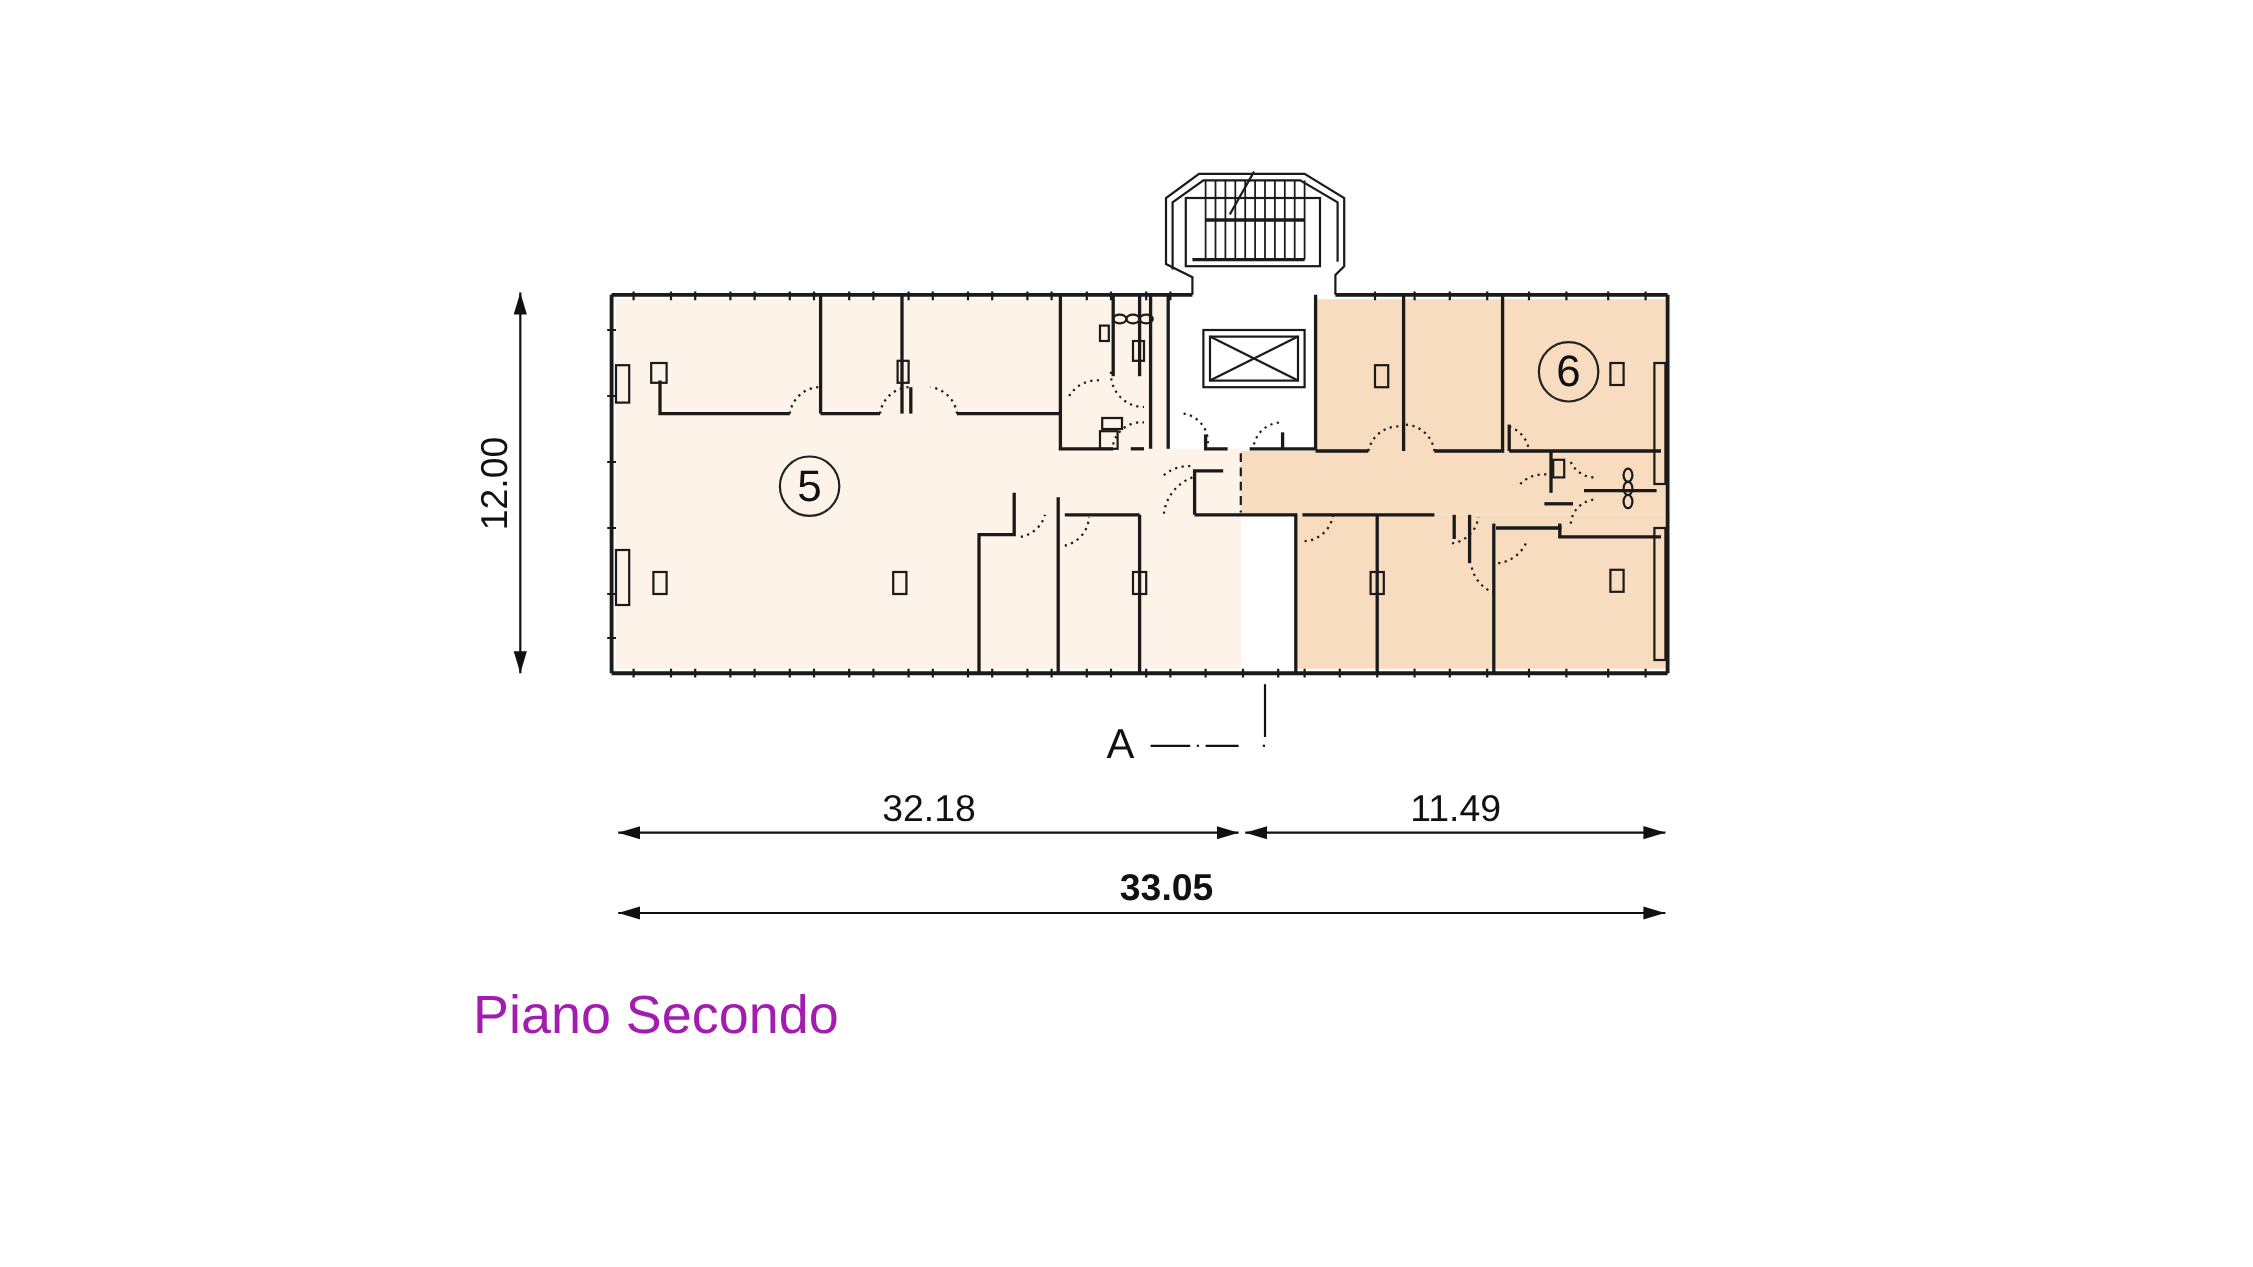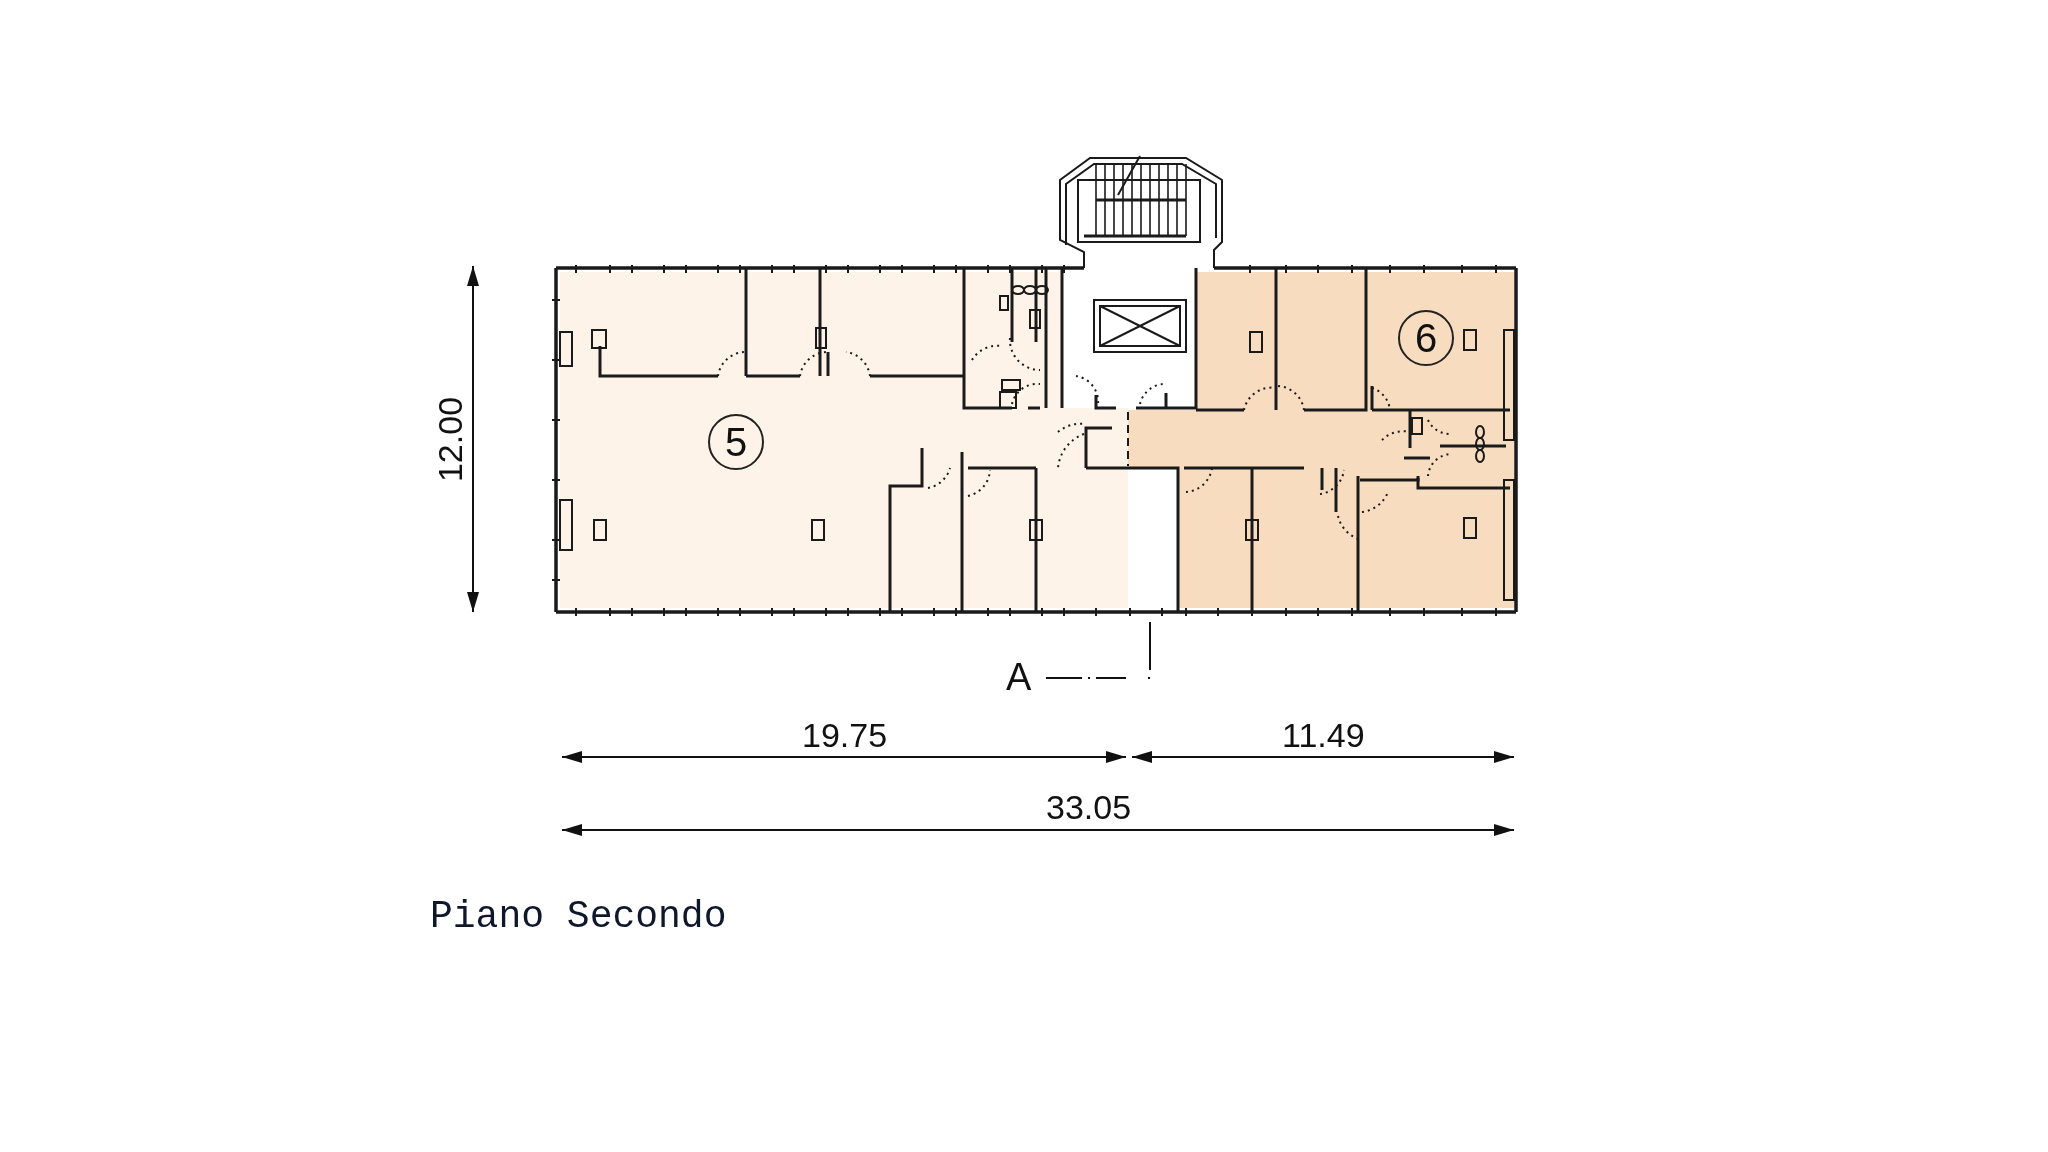--- a/index.html
+++ b/index.html
@@ -1,22 +1,22 @@
 <!DOCTYPE html>
 <html><head>
   <meta charset="utf-8">
   <style>
     html, body { margin: 0; padding: 0; background: #ffffff; }
     body { width: 2048px; height: 1152px; position: relative; overflow: hidden;
            font-family: "Liberation Sans", sans-serif; }
     #plan { position: absolute; left: 0; top: 0; width: 2048px; height: 1152px; }
     .dim-text { position: absolute; font-family: "Liberation Sans", sans-serif;
                 font-size: 34px; color: #111; white-space: nowrap; }
-    .caption { position: absolute; left: 430px; top: 895px; font-size: 38px; color: #0f172a;
-               font-family: Liberation Mono, monospace; }
+    .caption { position: absolute; left: 430px; top: 895px; font-size: 49px; color: #a21caf;
+               font-family: Liberation Sans, sans-serif; }
     .unit-label { position: absolute; width: 56px; height: 56px; border: 2px solid #222;
                   border-radius: 50%; display: flex; align-items: center; justify-content: center;
                   font-size: 40px; color: #111; box-sizing: border-box; }
     .section-label { position: absolute; font-size: 38px; color: #111; }
   </style>
 </head>
 <body>
 
 <svg id="plan" viewBox="0 0 2048 1152" xmlns="http://www.w3.org/2000/svg">
   <defs>
@@ -197,22 +197,22 @@
   <g stroke="#111" stroke-width="2">
     <line x1="1150" y1="622" x2="1150" y2="670"></line>
     <line x1="1046" y1="678" x2="1082" y2="678"></line>
     <line x1="1088" y1="678" x2="1090" y2="678"></line>
     <line x1="1096" y1="678" x2="1126" y2="678"></line>
     <line x1="1148" y1="678" x2="1150" y2="678"></line>
   </g>
 </svg>
 
 <div class="dim-text" style="left:408px; top:420px; transform: rotate(-90deg); transform-origin: center;">12.00</div>
-<div class="dim-text" style="left:802px; top:716px;">19.75</div>
+<div class="dim-text" style="left:802px; top:716px;">32.18</div>
 <div class="dim-text" style="left:1282px; top:716px;">11.49</div>
-<div class="dim-text" style="left:1046px; top:788px;">33.05</div>
+<div class="dim-text" style="left:1018px; top:788px;font-weight:bold;">33.05</div>
 
 <div class="section-label" style="left:1006px; top:656px;">A</div>
 
 <div class="unit-label" style="left:708px; top:414px;">5</div>
 <div class="unit-label" style="left:1398px; top:310px;">6</div>
 
 <div class="caption">Piano Secondo</div>
 
 </body></html>

